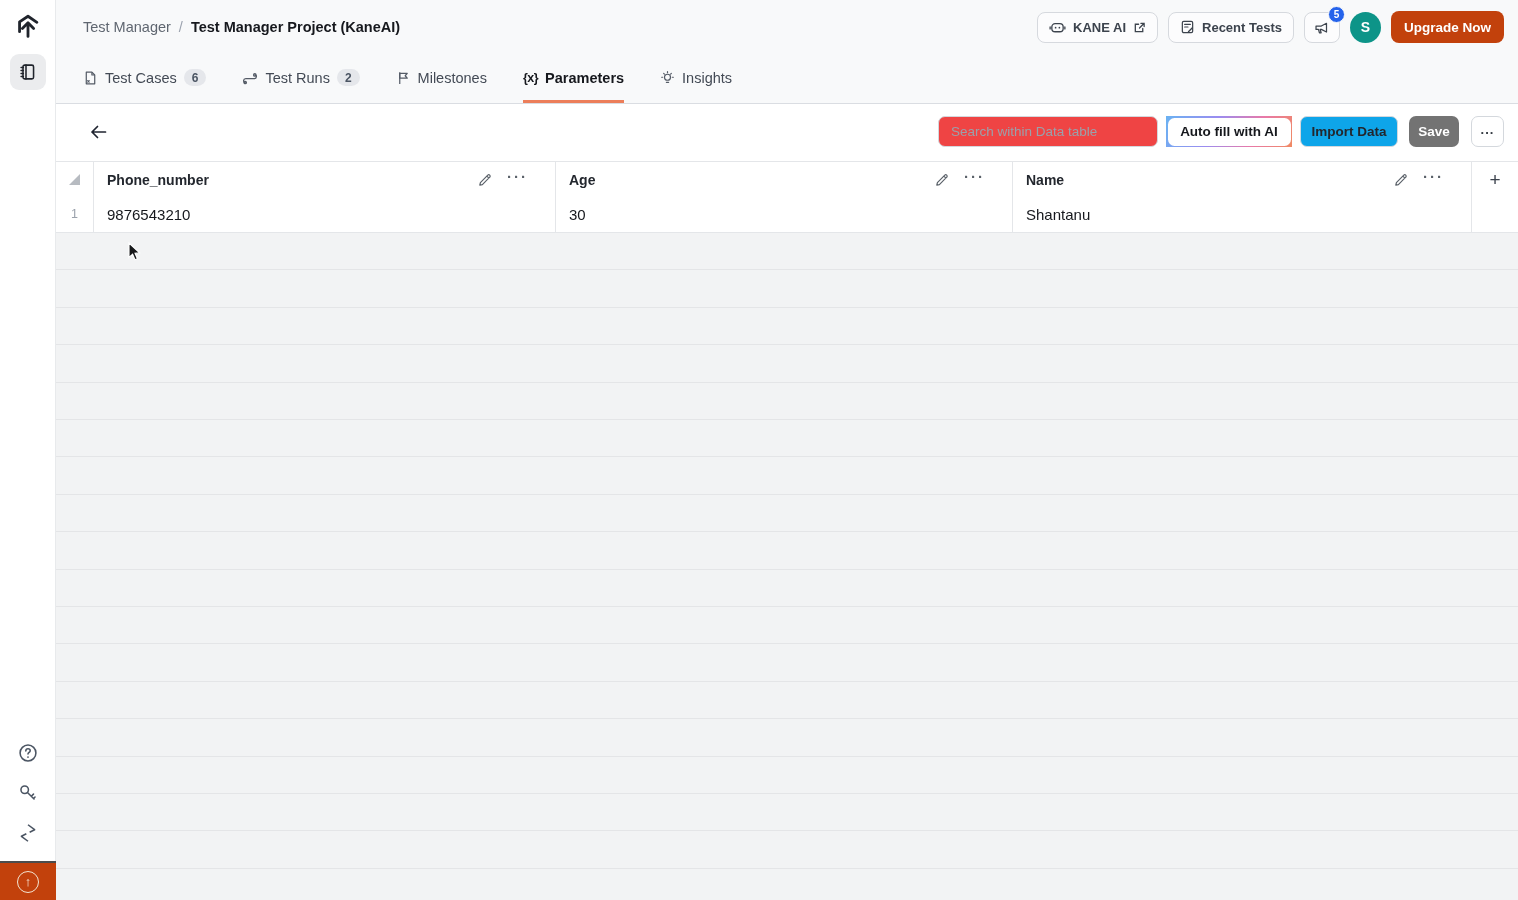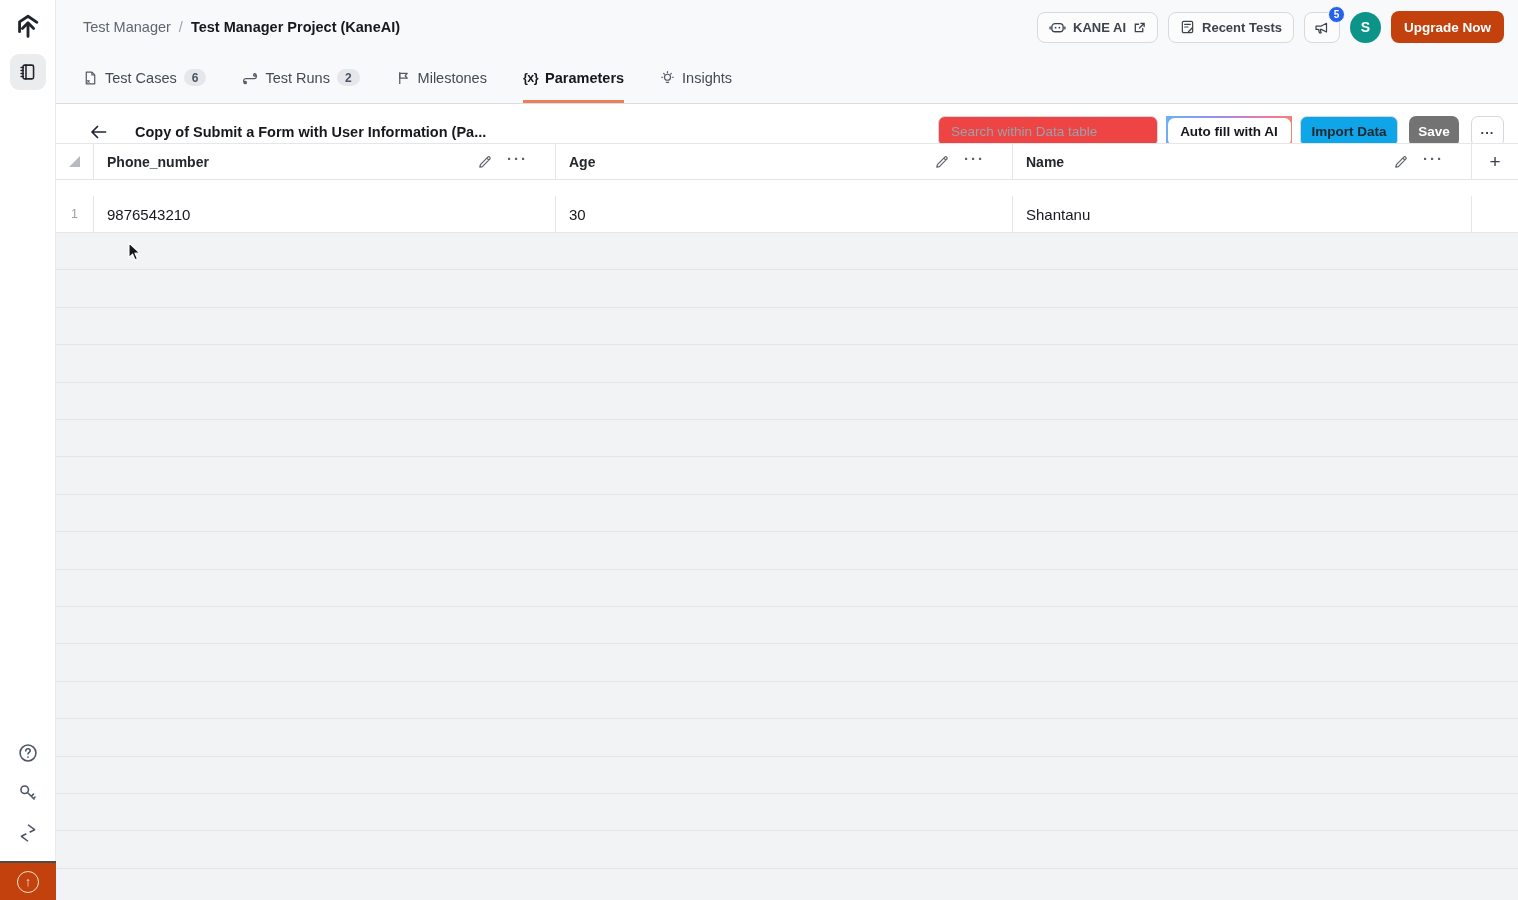--- a/index.html
+++ b/index.html
@@ -44,21 +44,21 @@
   .sheet-title { position:absolute; left:79px; top:19px; font-size:14.5px; font-weight:700; color:#16181d; max-width:560px; white-space:nowrap; overflow:hidden; }
   .search-box { position:absolute; right:360px; top:11px; width:220px; height:31px; border:1px solid #d4d8dd; border-radius:7px; background:#ef4444; padding:0 12px; font-size:13.5px; color:#1f2430; font-family:inherit; outline:none; }
   .search-box::placeholder { color:#9aa1ab; }
   .autofill-wrap { position:absolute; right:226px; top:11px; width:126px; height:31px; border-radius:0; padding:1.5px; background:linear-gradient(115deg,#6ab2f2,#9b8cf0 38%,#e879a8 70%,#f08a63); cursor:pointer; }
   .autofill-inner { width:100%; height:100%; background:#fff; border-radius:6.5px; display:flex; align-items:center; justify-content:center; font-size:13.5px; font-weight:700; color:#16181d; }
   .import-btn { position:absolute; right:120px; top:11px; width:98px; height:31px; background:#0ea5e9; border:1px solid #d4d8dd; border-radius:7px; font-size:13.5px; font-weight:700; color:#23272e; font-family:inherit; cursor:pointer; }
   .save-btn { position:absolute; right:59px; top:11px; width:50px; height:31px; background:#737373; border:none; border-radius:7px; font-size:13.5px; font-weight:700; color:#fff; font-family:inherit; cursor:pointer; }
   .more-btn { position:absolute; right:14px; top:11px; width:33px; height:31px; background:#fff; border:1px solid #d4d8dd; border-radius:7px; font-size:13px; font-weight:700; color:#343a42; letter-spacing:1px; cursor:pointer; display:flex; align-items:center; justify-content:center; padding-bottom:4px; }
 
   
-  .thead { position:absolute; left:56px; top:143px; width:1462px; height:37px; display:flex; background:#fff; border-top:1px solid #e4e6e9; border-bottom:1px solid #e4e6e9; }
+  .thead { position:absolute; left:56px; top:161px; width:1462px; height:37px; display:flex; background:#fff; border-top:1px solid #e4e6e9; border-bottom:1px solid #e4e6e9; }
   .th, .td { border-right:1px solid #e4e6e9; display:flex; align-items:center; }
   .num-col { width:38px; justify-content:center; }
   .col-a { width:462px; } .col-b { width:457px; } .col-c { width:459px; }
   .plus-col { width:46px; justify-content:center; border-right:none; }
   .th-label { font-size:14px; font-weight:700; color:#23272e; padding-left:13px; flex:1; }
   .th-tools { display:flex; align-items:center; gap:14px; padding-right:27px; }
   .pencil { color:#5a6169; cursor:pointer; display:flex; }
   .col-dots { color:#5a6169; font-size:15px; font-weight:700; letter-spacing:2px; cursor:pointer; line-height:10px; padding-bottom:6px; }
   .select-all-tri { width:0; height:0; border-left:11px solid transparent; border-bottom:11px solid #b7bbc1; cursor:pointer; }
   .add-col { font-size:19px; color:#3c434d; cursor:pointer; line-height:1; }
@@ -207,21 +207,20 @@
       </div>
     </div>
   </div>
 
   <div class="toolbar">
     <div class="back-btn">
       <svg width="19" height="16" viewBox="0 0 18 16" fill="none" stroke="#1f2430" stroke-width="1.7" stroke-linecap="round" stroke-linejoin="round">
         <path d="M16 8H2.5 M8 2.5 L2.5 8 l5.5 5.5"></path>
       </svg>
     </div>
-    <div class="sheet-title">Copy of Submit a Form with User Information (Pa...</div>
 
     <input class="search-box" type="text" placeholder="Search within Data table" style="">
 
     <div class="autofill-wrap">
       <div class="autofill-inner">Auto fill with AI</div>
     </div>
     <button class="import-btn">Import Data</button>
     <button class="save-btn">Save</button>
     <div class="more-btn">...</div>
   </div>

